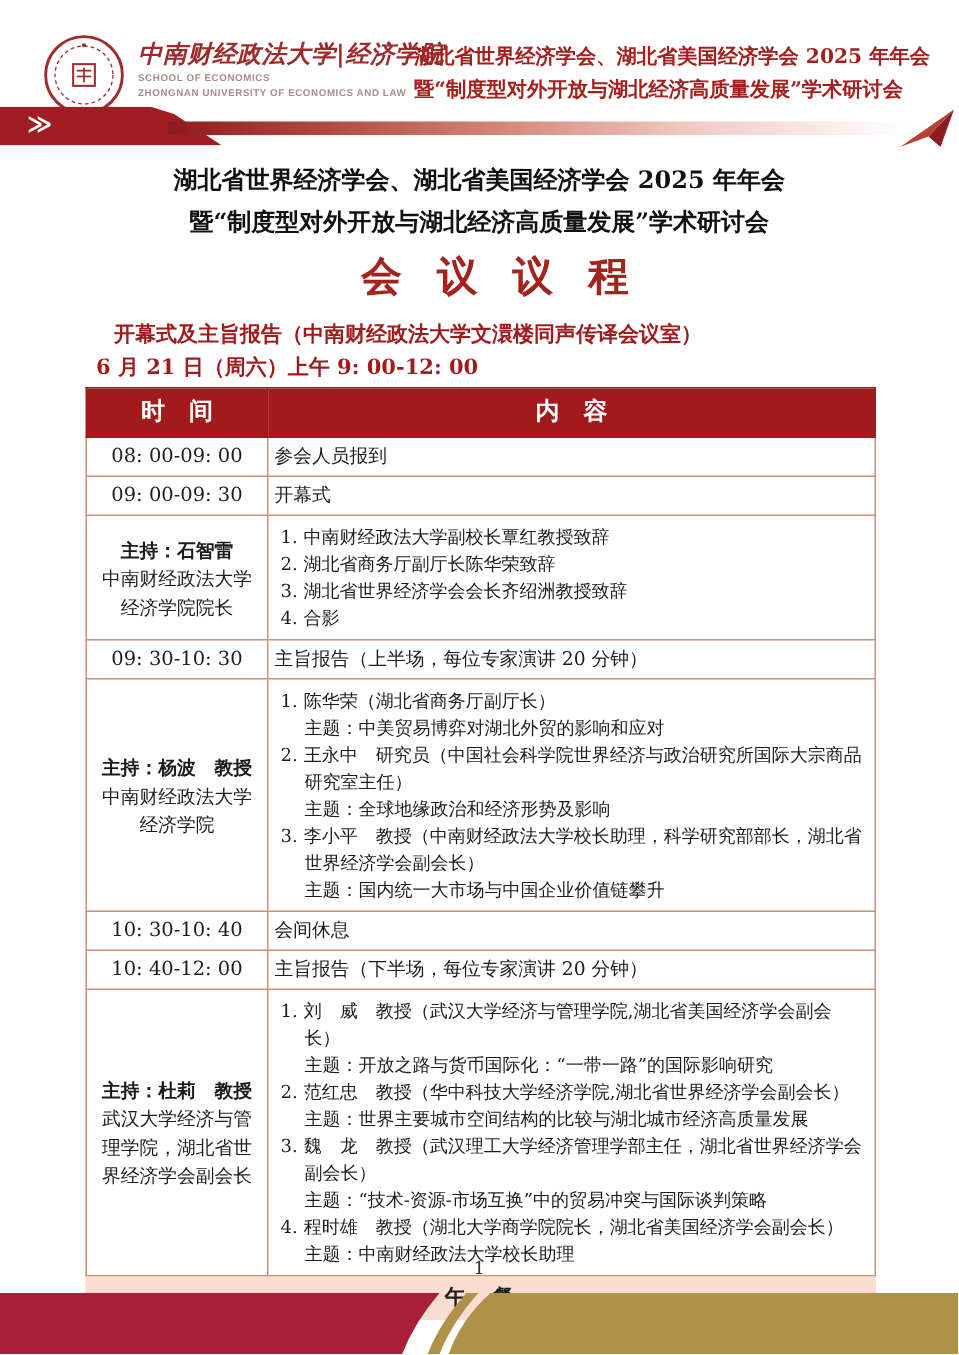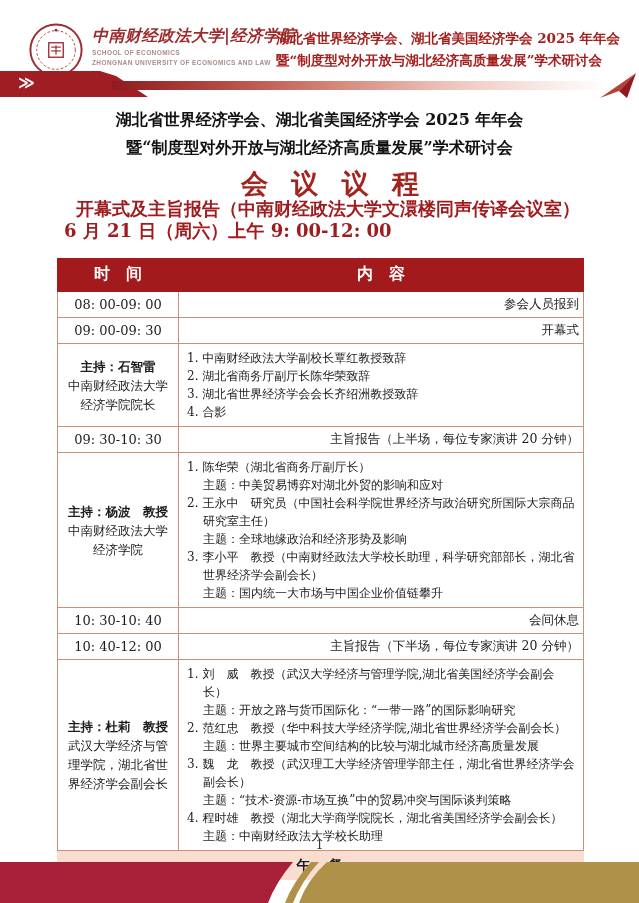--- a/index.html
+++ b/index.html
@@ -45,36 +45,36 @@
   
   .doc-title {
     position:absolute; top:106px; left:0; width:100%;
     text-align:center; color:#111; font-weight:bold; font-size:16px; line-height:28px;
   }
   .agenda-heading {
     position:absolute; top:166px; left:0; width:100%;
     text-align:center; color:#A3231F; font-size:27px; font-weight:bold; letter-spacing:7px;padding-left:28px;
   }
   .session-info {
-    position:absolute; left:64px; top:198px;
-    color:#9E1B1E; font-weight:bold; font-size:18px; line-height:22px;
+    position:absolute; left:64px; top:212px;
+    color:#9E1B1E; font-weight:bold; font-size:14px; line-height:22px;
   }
   .session-info .loc { padding-left:12px; }
 
   
   .table-wrap { position:absolute; left:57px; top:258px; width:527px; }
   table.agenda-table { width:527px; border-collapse:collapse; table-layout:fixed; }
   col.col-time { width:121px; }
   th {
     background:#A31A1C; color:#ffffff; font-size:16px; font-weight:bold;
     padding:5px 0 6px 0; border:1px solid #A31A1C; text-align:center;
   }
   td { border:1px solid #CE8F74; vertical-align:middle; color:#1c1c1c; }
   td.t  { text-align:center; font-size:13px; padding:4px 2px; }
-  td.c  { text-align:right; font-size:12.5px; padding:4px 4px; }
+  td.c  { text-align:left; font-size:12.5px; padding:4px 4px; }
   td.host { text-align:center; font-size:12.5px; line-height:19px; padding:4px 2px; }
   .host-name { font-weight:bold; }
   td.list { font-size:12px; line-height:18px; padding:5px 5px 5px 8px; text-align:left; }
   .item, .sp-line { padding-left:16px; text-indent:-16px; }
   .sp-topic { padding-left:16px; }
   .sp-num { margin-right:4px; }
   .sp-name { font-weight:normal; }
 
   .lunch {
     width:527px; height:29px; line-height:29px; background:#F9DDD1;

